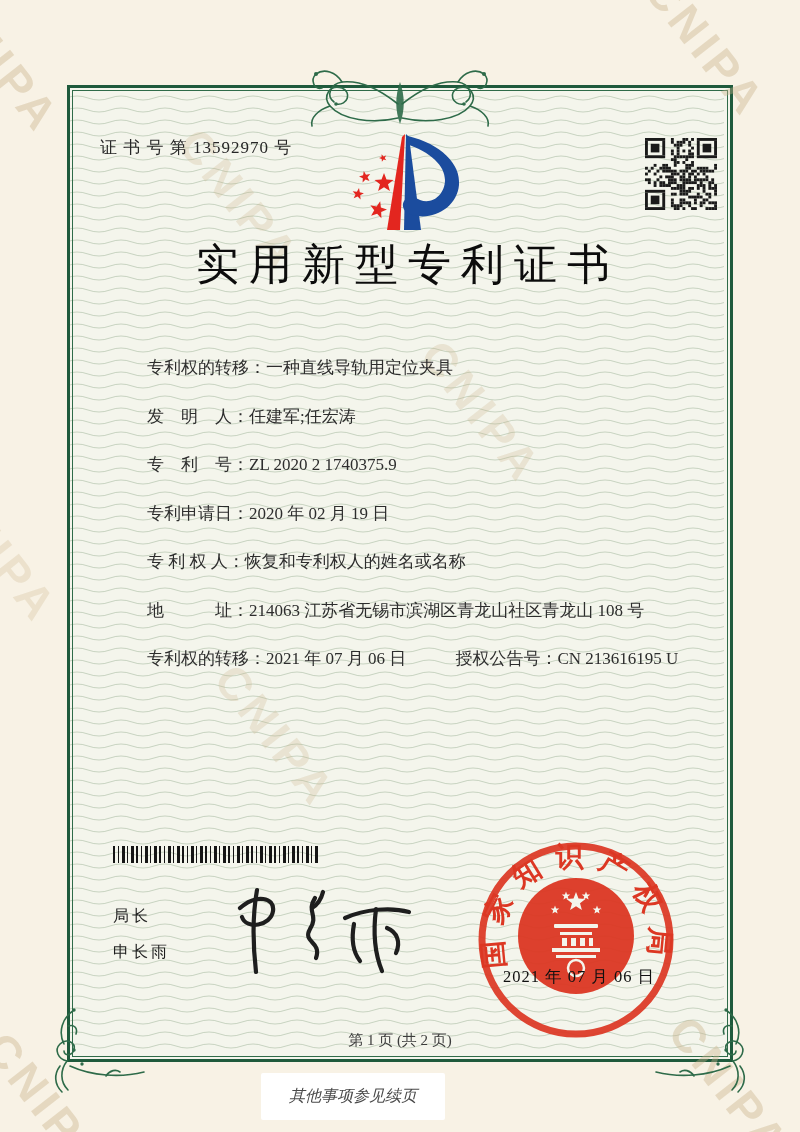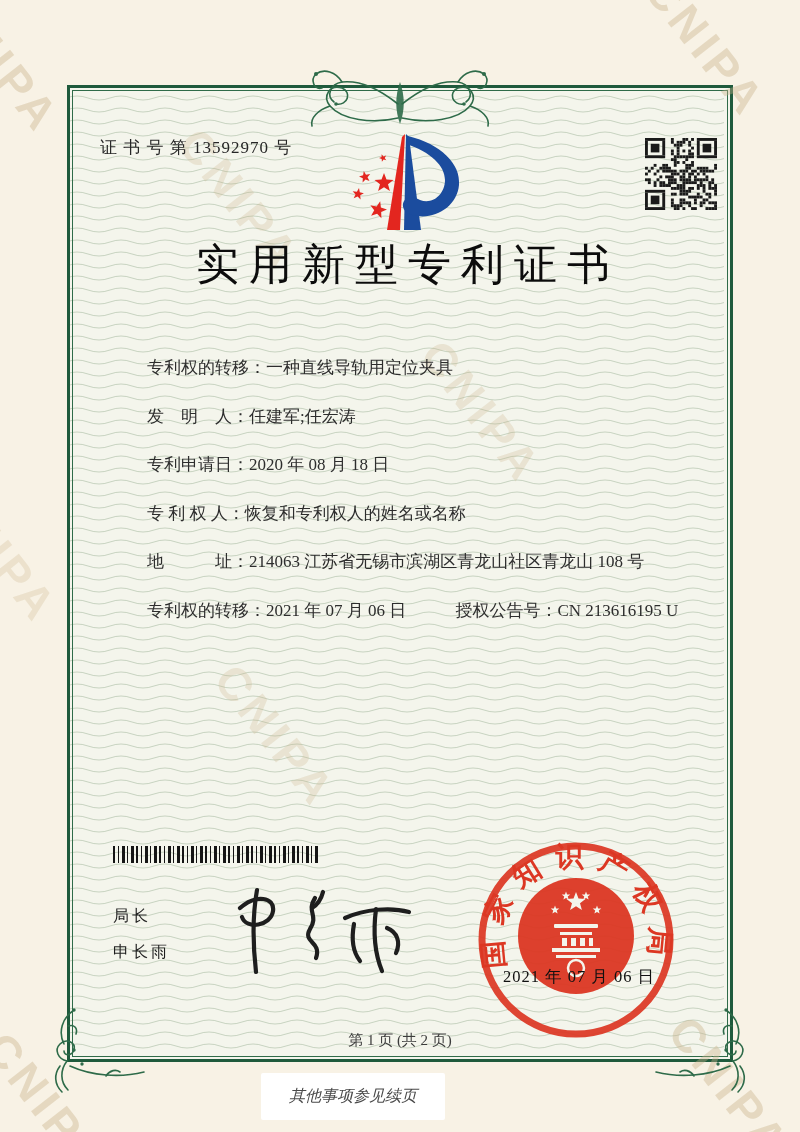--- a/index.html
+++ b/index.html
@@ -484,21 +484,24 @@
     <div class="title">实用新型专利证书</div>
 
     <div class="fields">
       <div class="field-row">
         <span class="flabel">专利权的转移：</span><span class="fvalue">一种直线导轨用定位夹具</span>
       </div>
       <div class="field-row">
         <span class="flabel">发　明　人：</span><span class="fvalue">任建军;任宏涛</span>
       </div>
       <div class="field-row">
-        <span class="flabel">专利申请日：</span><span class="fvalue">2020 年 08 月 18 日</span>
+        <span class="flabel">专　利　号：</span><span class="fvalue">ZL 2020 2 1740375.9</span>
+      </div>
+      <div class="field-row">
+        <span class="flabel">专利申请日：</span><span class="fvalue">2020 年 02 月 19 日</span>
       </div>
       <div class="field-row">
         <span class="flabel">专 利 权 人：</span><span class="fvalue">恢复和专利权人的姓名或名称</span>
       </div>
       <div class="field-row">
         <span class="flabel">地　　　址：</span><span class="fvalue">214063 江苏省无锡市滨湖区青龙山社区青龙山 108 号</span>
       </div>
       <div class="field-row grant-row">
         <span class="flabel">专利权的转移：</span><span class="fvalue">2021 年 07 月 06 日</span>
         <span class="grant2">

